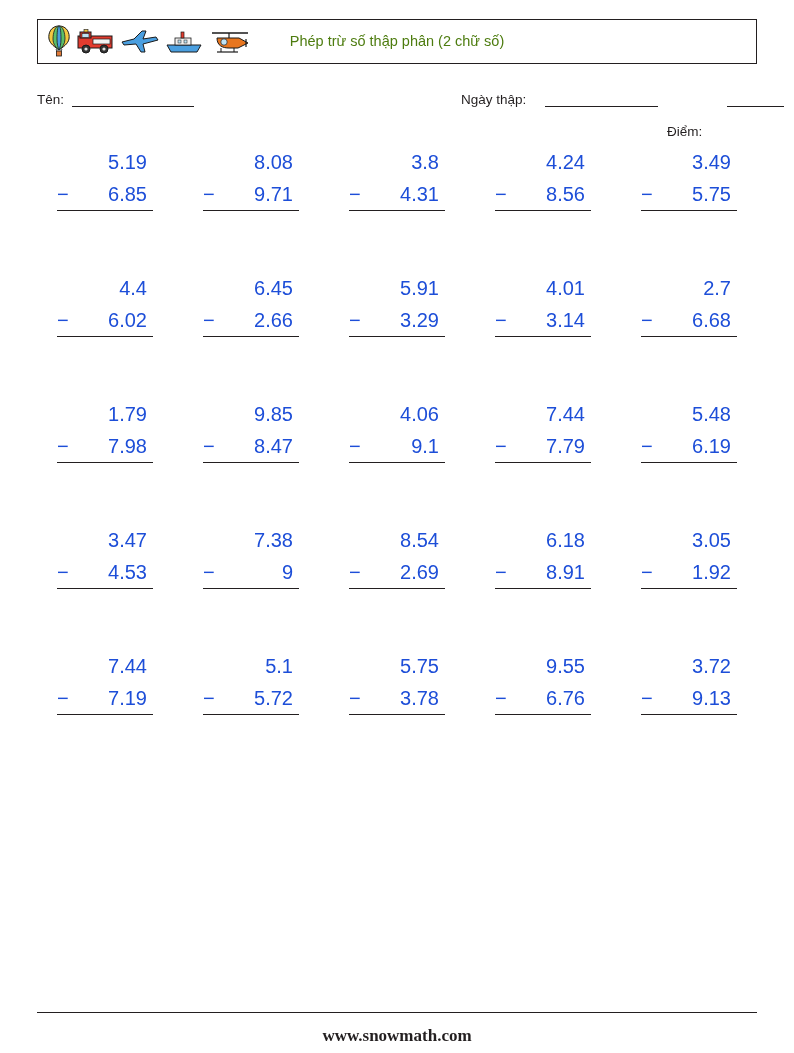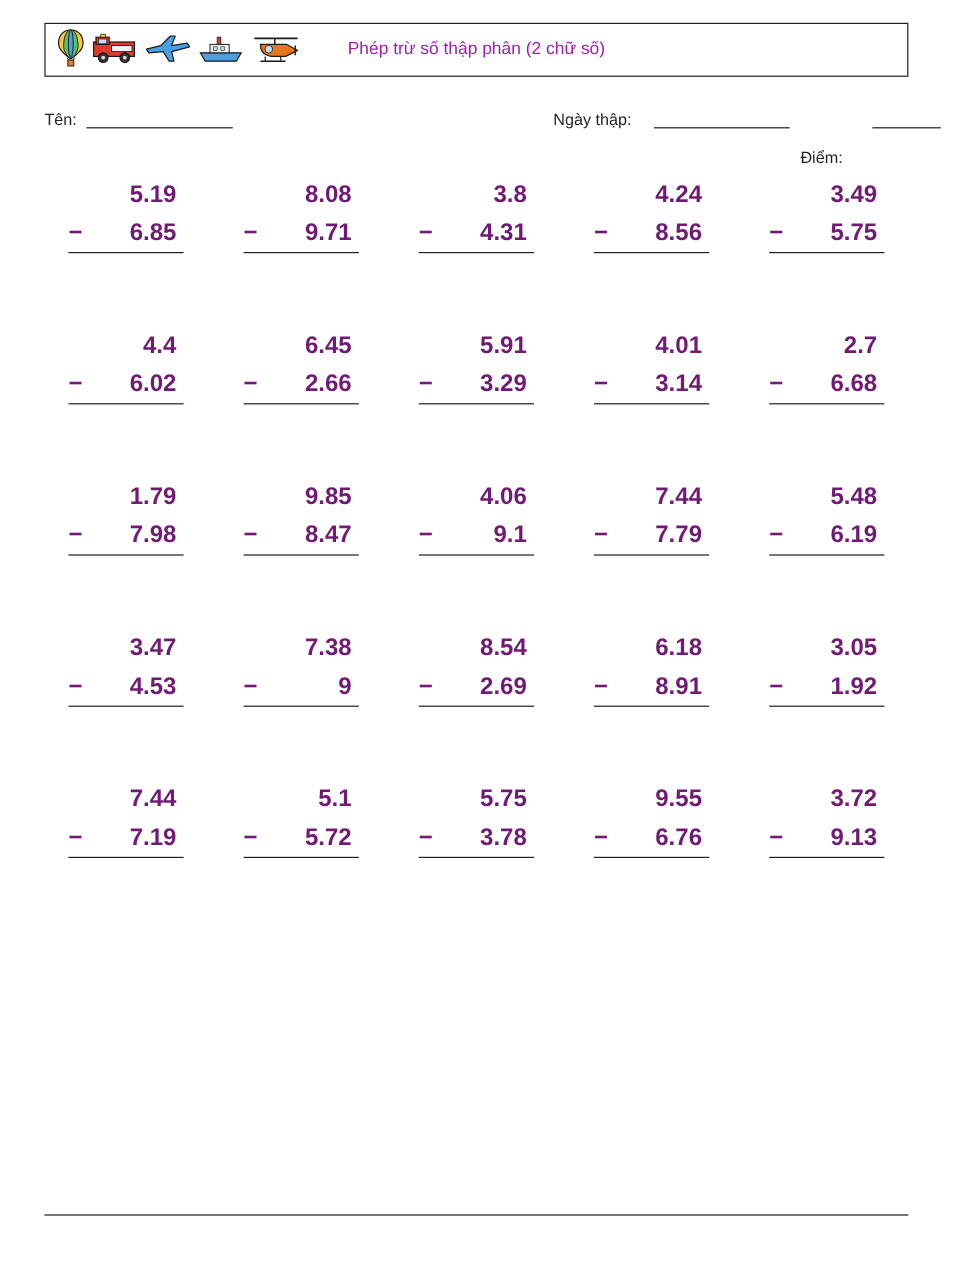--- a/index.html
+++ b/index.html
@@ -41,21 +41,21 @@
     gap: 4px;
     height: 37px;
   }
   .header-title {
     position: absolute;
     left: 0;
     right: 0;
     top: 13px;
     text-align: center;
     font-size: 14.5px;
-    color: #a21caf;
+    color: #4d7c0f;
     font-family: "Liberation Sans", sans-serif;
   }
 
   
   .meta {
     position: absolute;
     left: 37px;
     top: 90px;
     width: 720px;
     height: 22px;
@@ -93,22 +93,21 @@
     height: 126px;
   }
   .prob-inner {
     position: absolute;
     left: 20px;
     top: 8px;
     width: 96px;
     font-size: 20px;
     line-height: 32px;
     text-align: right;
-    color: #701a75;
-    font-weight: bold;
+    color: #1d4ed8;
   }
   .prob-top {
     display: block;
     padding-right: 6px;
   }
   .prob-bottom {
     display: block;
     padding-right: 6px;
     border-bottom: 1.3px solid #231f20;
     position: relative;
@@ -356,14 +355,15 @@
       </div>
       <div class="problem">
         <div class="prob-inner">
           <span class="prob-top">3.72</span>
           <span class="prob-bottom"><span class="op">−</span><span>9.13</span></span>
         </div>
       </div>
     </div>
 
   <div class="footer-rule"></div>
+  <div class="footer-text">www.snowmath.com</div>
 
 </div>
 
 </body></html>

